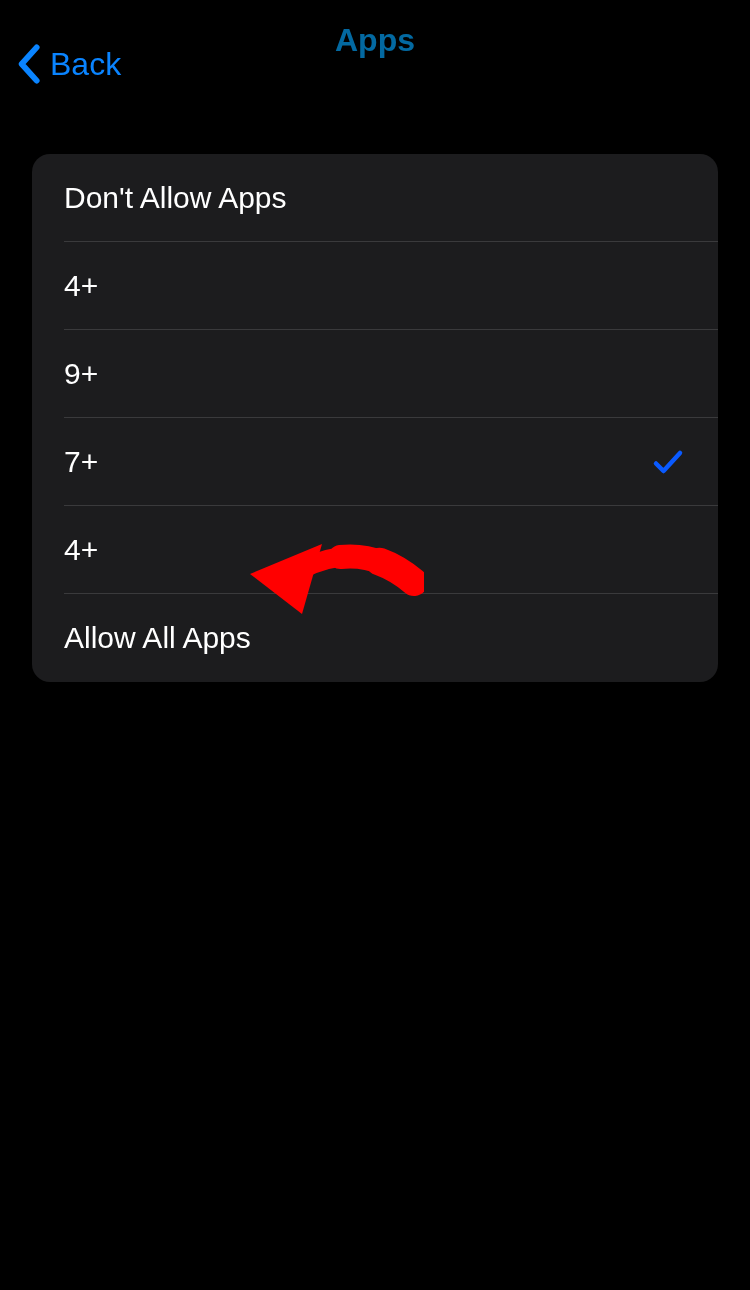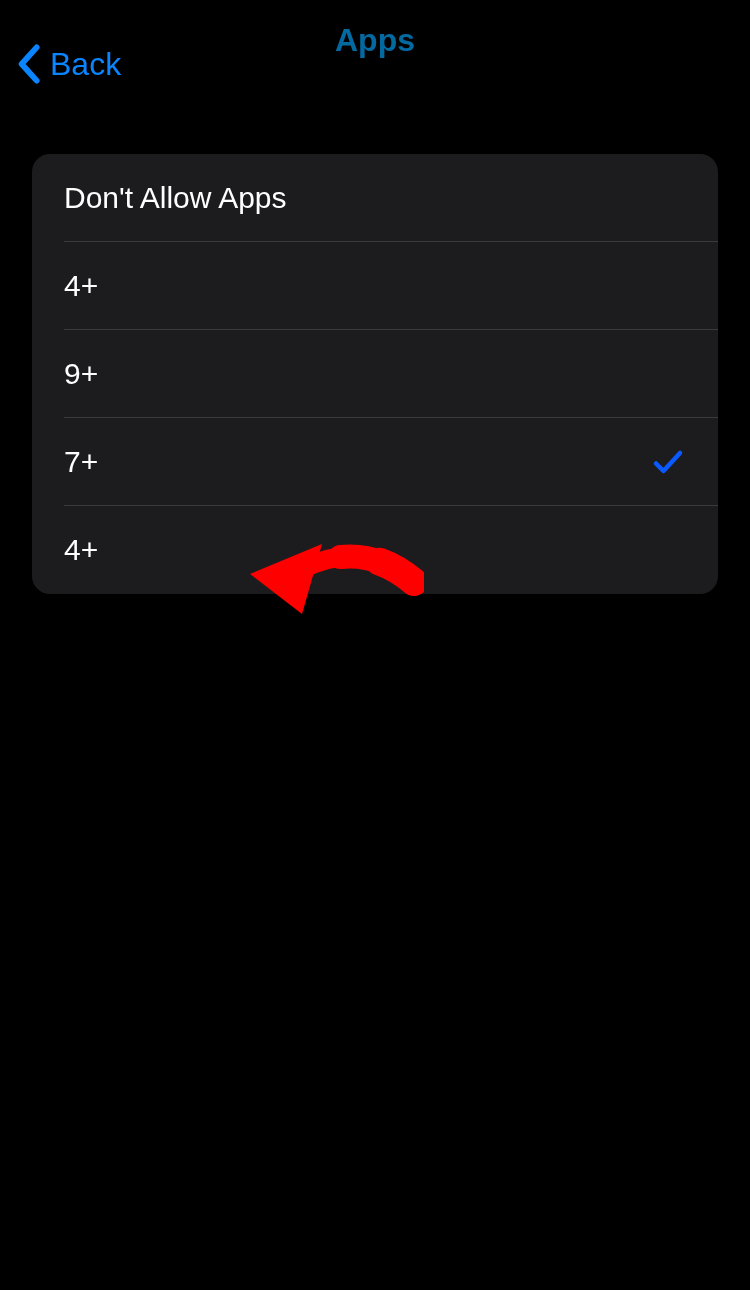--- a/index.html
+++ b/index.html
@@ -112,20 +112,23 @@
   </div>
   <div class="settings-row">
     <span>7+</span>
     <svg class="checkmark-icon" viewBox="0 0 24 24" fill="none">
       <path d="M4 13 L9 18 L20 6" stroke="#0a5aff" stroke-width="3" stroke-linecap="round" stroke-linejoin="round"></path>
     </svg>
   </div>
   <div class="settings-row">
     <span>4+</span>
   </div>
+  <div class="settings-row">
+    <span>Allow All Apps</span>
+  </div>
 </div>
 
 <svg class="annotation-arrow" viewBox="0 0 180 90">
   <defs>
     <path id="arcp" d="M 170 50 Q 110 0 40 48"></path>
   </defs>
 
   <use href="#arcp" stroke="#ff0000" stroke-width="28" stroke-linecap="round" fill="none" stroke-dasharray="40 300" stroke-dashoffset="0"></use>
   <use href="#arcp" stroke="#ff0000" stroke-width="24" stroke-linecap="round" fill="none" stroke-dasharray="80 300"></use>
   <use href="#arcp" stroke="#ff0000" stroke-width="19" stroke-linecap="round" fill="none" stroke-dasharray="120 300"></use>

